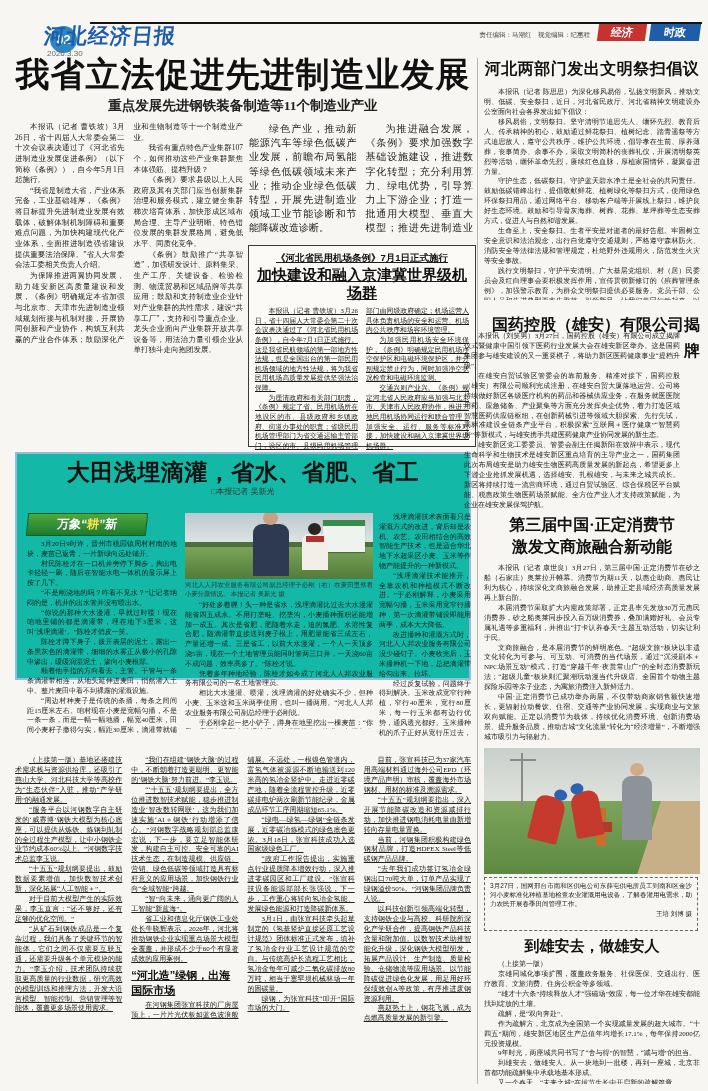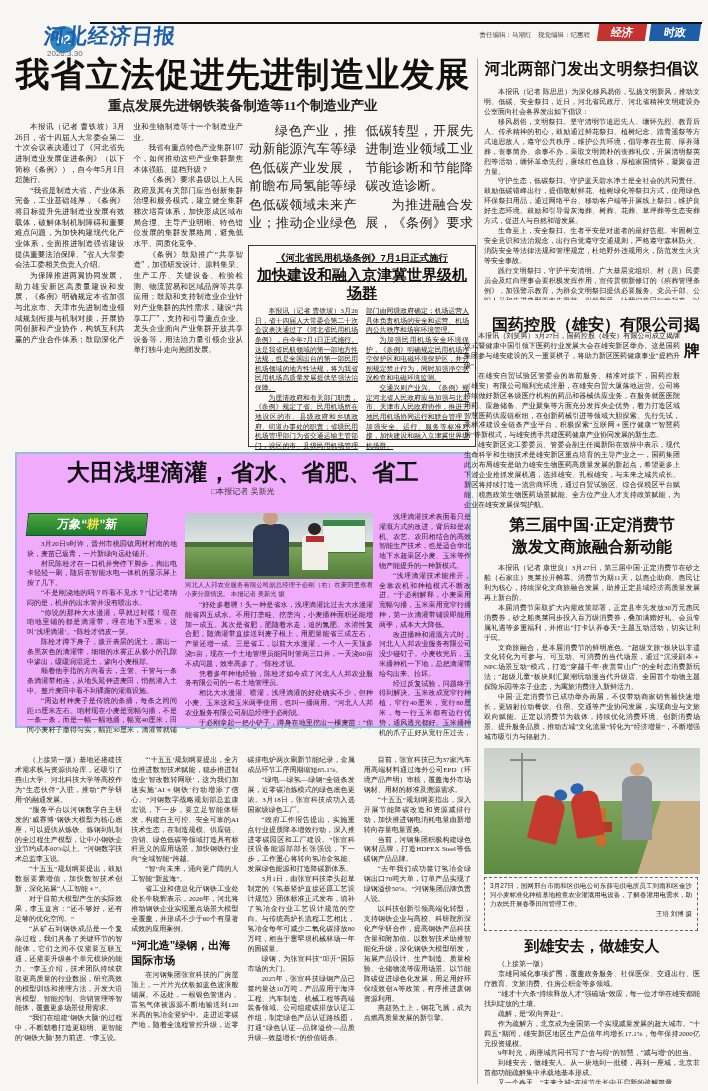--- a/index.html
+++ b/index.html
@@ -21,28 +21,28 @@
   #tab-politics{right:8px;width:50px;background:#1d5da9;}
   
   .para{margin:0;text-indent:2em;text-align:justify;}
   .flow-subhead{font:900 11px/15px "Liberation Sans",sans-serif;color:#111;margin:3px 0;text-align:left;}
   .body-txt{font-size:7px;line-height:1.42;color:#222;overflow:hidden;}
   .headline{font-family:"Liberation Serif",serif;color:#111;font-weight:900;}
   
   #lead-title{left:15px;top:55px;width:456px;font-size:34px;line-height:40px;text-align:center;letter-spacing:1px;}
   #lead-sub{left:15px;top:97px;width:456px;font:700 13.5px/17px "Liberation Serif",serif;text-align:center;color:#222;}
   #lead-body-a{left:15px;top:122px;width:228px;height:320px;columns:2;column-gap:9px;font-size:7.5px;}
-  #lead-body-b{left:249px;top:122px;width:224px;height:118px;columns:2;column-gap:9px;font-size:13px;}
+  #lead-body-b{left:249px;top:122px;width:224px;height:118px;columns:2;column-gap:9px;font-size:10px;}
   
   #airport-box{left:248px;top:245px;width:226px;height:200px;border:1px solid #3a3a3a;background:#fbfaf6;text-decoration:underline;}
   #airport-kicker{margin:6px 4px 0;text-align:center;font:700 9.5px/12px "Liberation Sans",sans-serif;color:#111;}
   #airport-title{margin:2px 2px 4px;text-align:center;font-size:15px;line-height:18px;}
   #airport-body{margin:0 6px;height:152px;columns:2;column-gap:8px;font-size:6.8px;}
   
-  #feature-box{left:15px;top:452px;width:456px;height:276px;border:2px solid #96bcd9;background:#f0abfc;box-sizing:border-box;}
+  #feature-box{left:15px;top:452px;width:456px;height:228px;border:2px solid #96bcd9;background:#14b8a6;box-sizing:border-box;}
   #feature-title{margin:5px 0 0;text-align:center;font-size:23px;line-height:27px;letter-spacing:.5px;}
   #feature-byline{text-align:center;font:400 8px/11px "Liberation Sans",sans-serif;color:#333;}
   #feature-badge{left:10px;top:59px;width:118px;height:21px;background:linear-gradient(#4fa83e,#1d7a2e);
         color:#fff;font:900 12px/21px "Liberation Sans",sans-serif;text-align:center;transform:skewX(-6deg);
         border:1px solid #0f5c20;}
   #feature-badge .hl{color:#ffe34d;}
   #feat-col1{left:10px;top:86px;width:150px;height:196px;}
   #feat-col2{left:168px;top:59px;width:188px;height:224px;}
   #feat-col3{left:362px;top:59px;width:92px;height:224px;}
   .feat-txt{font-size:7px;line-height:1.4;overflow:hidden;text-align:justify;}
@@ -52,21 +52,21 @@
   .p1-sky{position:absolute;inset:0 0 50% 0;background:linear-gradient(#bcc9cf,#e2e7e4);}
   .p1-field{position:absolute;inset:50% 0 0 0;background:linear-gradient(#7ba65a,#527c39);}
   .p1-tree{position:absolute;top:44%;left:0;width:100%;height:8%;background:#4e6f3c;}
   .p1-sign{position:absolute;right:8px;top:10%;width:42px;height:26px;background:#eff3ee;border-top:6px solid #3a8a4d;box-shadow:0 1px 1px rgba(0,0,0,.3);}
   .p1-man{position:absolute;left:36%;top:16%;width:36px;height:52px;background:#2d3a52;border-radius:9px 9px 0 0;}
   .p1-man::before{content:"";position:absolute;left:10px;top:-13px;width:15px;height:14px;border-radius:50%;background:#c9a182;}
   .p1-woman{position:absolute;left:62%;top:32%;width:26px;height:36px;background:#f2efe9;border-radius:7px 7px 0 0;}
   .p1-woman::before{content:"";position:absolute;left:6px;top:-11px;width:13px;height:12px;border-radius:50%;background:#2b2424;}
   .p1-woman::after{content:"";position:absolute;left:4px;top:2px;width:18px;height:6px;background:#b3302e;}
   
-  #steel-body{left:15px;top:756px;width:456px;height:328px;columns:4;column-gap:9px;font-size:7px;}
+  #steel-body{left:15px;top:756px;width:456px;height:328px;columns:4;column-gap:9px;font-size:7px;text-decoration:underline;}
   
   #v-divider{left:477px;top:58px;width:1px;height:1026px;background:#b9b6ae;}
   #jisao-title{left:484px;top:58px;width:216px;text-align:center;font-size:16px;line-height:22px;letter-spacing:.5px;}
   #jisao-body{left:484px;top:88px;width:216px;height:212px;}
   #guoyao-title{left:484px;top:312px;width:216px;text-align:right;font-size:16px;line-height:26px;}
   #guoyao-body{left:464px;top:332px;width:216px;height:180px;}
   #zhengding-title{left:484px;top:514px;width:216px;text-align:center;font-size:16px;line-height:22px;}
   #zhengding-body{left:484px;top:564px;width:216px;height:180px;}
   #field-photo{left:484px;top:748px;width:216px;height:126px;overflow:hidden;background:#cdd3d0;}
   #photo-caption-box{left:484px;top:877px;width:214px;height:54px;border:1px dashed #666;box-sizing:border-box;
@@ -175,21 +175,20 @@
       <p class="para">“我们在组建‘钢铁大脑’的过程中，不断朝着打造更聪明、更智能的‘钢铁大脑’努力前进。”李玉说。</p>
       <p class="para">“‘十五五’规划纲要提出，全方位推进数智技术赋能，稳步推进制造业‘智改数转网联’，这为我们加速实施‘AI＋钢铁’行动增添了信心。”河钢数字战略规划部总监康宏说，下一步，要立足智能体研发，构建自主可控、安全可靠的AI技术生态，在制造规模、供应链、营销、绿色低碳等领域打造具有标杆意义的应用场景，加快钢铁行业向“全域智能”跨越。</p>
       <p class="para">“智”向未来，涌向更广阔的人工智能“新蓝海”。</p>
       <p class="para">省工业和信息化厅钢铁工业处处长牛晓辉表示，2026年，河北将推动钢铁企业实现重点场景大模型全覆盖，并形成不少于60个有显著成效的应用案例。</p>
       <div class="flow-subhead">“河北造”绿钢，出海国际市场</div>
       <p class="para">在河钢集团张宣科技的厂房屋顶上，一片片光伏板如蓝色波浪般铺展。不远处，一根银色管道内，富氢气体被源源不断地输送到120米高的氢冶金竖炉中。走进近零碳产地，随着全流程管控升级，近零碳排电炉两次刷新节能纪录，金属成品环节工序周期缩短65.1%。</p>
       <p class="para">“绿电—绿氢—绿钢”全链条发展，近零碳冶炼模式的绿色底色更浓。3月18日，张宣科技成功入选国家级绿色工厂。</p>
       <p class="para">“政府工作报告提出，实施重点行业提质降本增效行动，深入推进零碳园区和工厂建设。”张宣科技设备能源部部长张强说，下一步，工作重心将转向氢冶金氢能、发展绿色能源和打造降碳新体系。</p>
       <p class="para">3月1日，由张宣科技牵头起草制定的《氢基竖炉直接还原工艺设计规范》团体标准正式发布，填补了氢冶金行业工艺设计规范的空白。与传统高炉长流程工艺相比，氢冶金每年可减少二氧化碳排放80万吨，相当于塞罕坝机械林场一年的固碳量。</p>
       <p class="para">绿钢，为张宣科技“叩开”国际市场的大门。</p>
-      <p class="para">2025年，张宣科技绿钢产品已签约量达10万吨，产品应用于海洋工程、汽车制造、机械工程等高端装备领域。公司组建碳排放认证工作组，制定绿色产品认证路线图，打通“绿色认证—品牌溢价—品质升级—效益增长”的价值链条。</p>
       <p class="para">目前，张宣科技已为37家汽车用高端材料通过海外公司EPD（环境产品声明）审核，覆盖海外市场钢材、用材的标准及溯源需求。</p>
       <p class="para">“十五五”规划纲要指出，深入开展节能降碳改造和资源减排行动，加快推进钢电消耗电量由新增转向存量电量置换。</p>
       <p class="para">当前，河钢集团积极构建绿色钢材品牌，打造HDFEX Steel等低碳钢产品品牌。</p>
       <p class="para">“去年我们成功签订氢冶金绿钢出口70吨大单，订单产品实现了绿钢溢价50%。”河钢集团品牌负责人说。</p>
       <p class="para">以科技创新引领高端化转型，支持钢铁企业与高校、科研院所深化产学研合作，提高钢铁产品科技含量和附加值。以数智技术助推智能化升级，深化钢铁大模型研发，拓展产品设计、生产制造、质量检验、仓储物流等应用场景。以节能降碳促进绿色化发展，用足用好环保绩效创A等政策，有序推进废钢资源利用。</p>
       <p class="para">燕赵热土上，钢花飞溅，成为点燃高质量发展的新引擎。</p>
     </div>
 
   <div class="abs" id="v-divider"></div>
 

